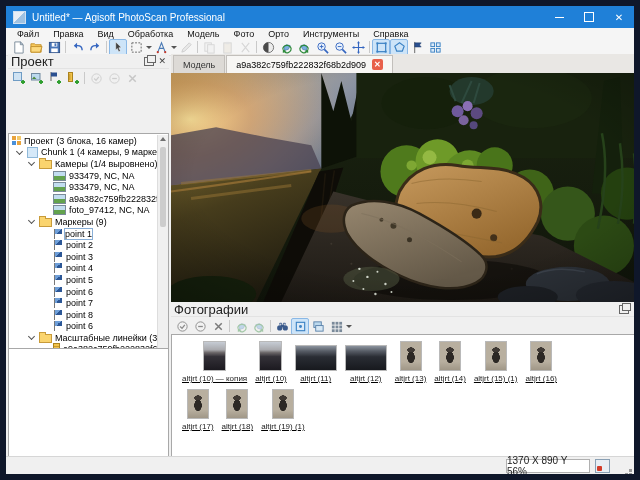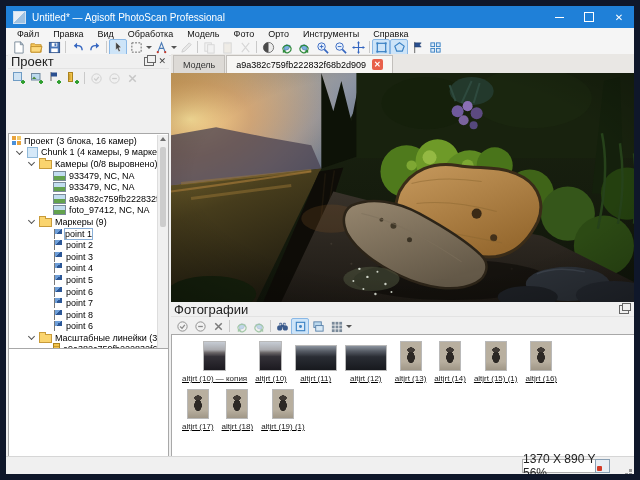--- a/index.html
+++ b/index.html
@@ -79,21 +79,21 @@
   .thumb{margin-bottom:3px;border:1px solid #b9b9b9;}
   .th-sunset{width:21px;height:28px;background:linear-gradient(180deg,#c6ccd4 0%,#a8a8ac 28%,#6b6668 38%,#343138 52%,#1c1a20 100%);}
   .th-dark{width:40px;height:24px;background:linear-gradient(180deg,#8b939e 0%,#565b64 22%,#2a2d34 45%,#17191e 100%);}
   .th-person{width:20px;height:28px;background:
      radial-gradient(ellipse 6px 4px at 50% 28%,#3e3833 0 60%,transparent 65%),
      radial-gradient(ellipse 6px 9px at 50% 55%,#2c2824 0 60%,transparent 66%),
      linear-gradient(180deg,#b8af9f 0 70%,#a09787 100%);}
   .plabel{font-size:8px;color:#222;white-space:nowrap;}
   
   #statusbar{left:0;right:0;bottom:0;height:17px;background:#f0f0f0;border-top:1px solid #d6d6d6;}
-  #coordbox{position:absolute;right:28px;top:2px;width:82px;height:12px;background:#fff;border:1px solid #b0b0b0;display:flex;align-items:center;justify-content:center;font-size:12px;color:#222;}
+  #coordbox{position:absolute;right:44px;top:2px;width:82px;height:12px;background:#fff;border:1px solid #b0b0b0;display:flex;align-items:center;justify-content:center;font-size:10px;color:#222;}
   #statusicon{position:absolute;right:24px;top:2px;width:13px;height:12px;background:#e8eef4;border:1px solid #8aa0b4;}
   #statusicon::after{content:"";position:absolute;left:1px;bottom:1px;width:5px;height:5px;background:#d23c2a;border-radius:1px;}
   #grip{position:absolute;right:2px;bottom:2px;width:3px;height:3px;background:#9a9a9a;
         box-shadow:-4px 4px 0 #9a9a9a,0 4px 0 #9a9a9a,-8px 8px 0 #9a9a9a,-4px 8px 0 #9a9a9a,0 8px 0 #9a9a9a;}
 </style>
 </head>
 <body>
 
 <div id="win">
 
@@ -336,21 +336,21 @@
             <span class="tl">Проект (3 блока, 16 камер)</span>
           </div>
         <div class="trow lvl1">
             <span class="chev"></span>
             <span class="ic ic-chunk"></span>
             <span class="tl">Chunk 1 (4 камеры, 9 маркеров)</span>
           </div>
         <div class="trow lvl2">
             <span class="chev"></span>
             <span class="ic ic-folder"></span>
-            <span class="tl">Камеры (0/8 выровнено)</span>
+            <span class="tl">Камеры (1/4 выровнено)</span>
           </div>
         <div class="trow lvl3">
             <span class="ic ic-photo"></span>
             <span class="tl">933479, NC, NA</span>
           </div>
         <div class="trow lvl3">
             <span class="ic ic-photo"></span>
             <span class="tl">933479, NC, NA</span>
           </div>
         <div class="trow lvl3">

